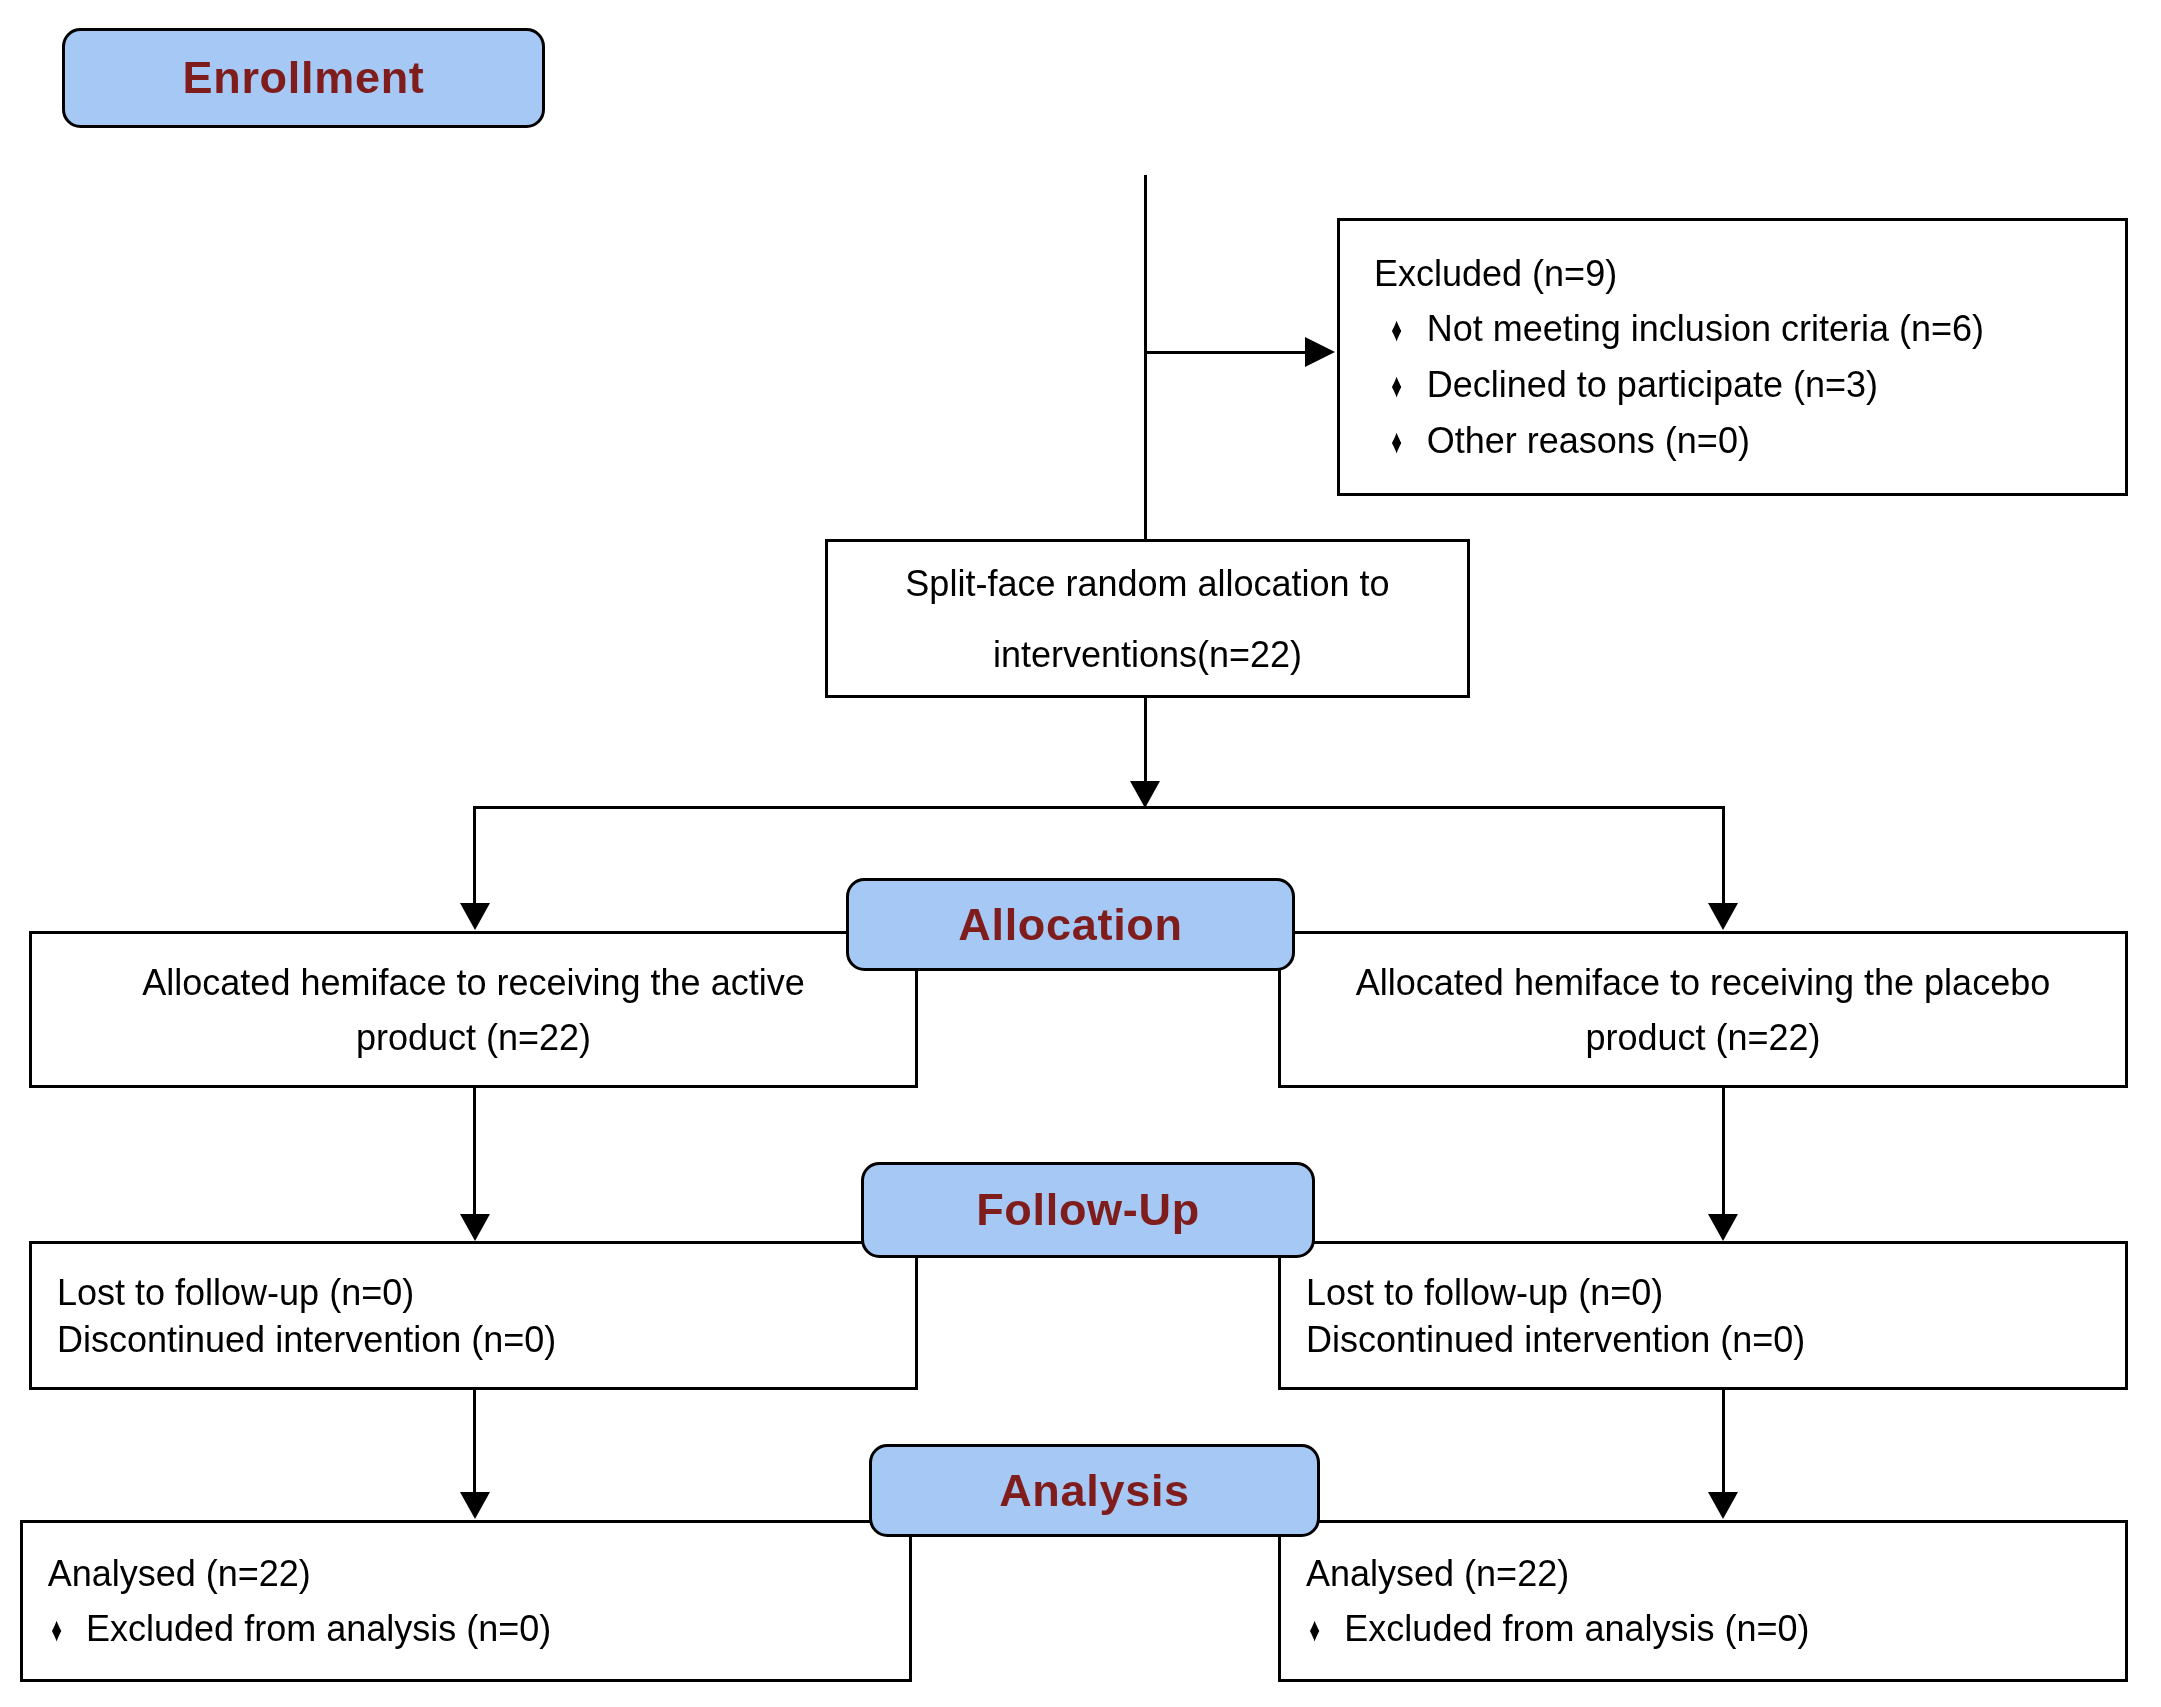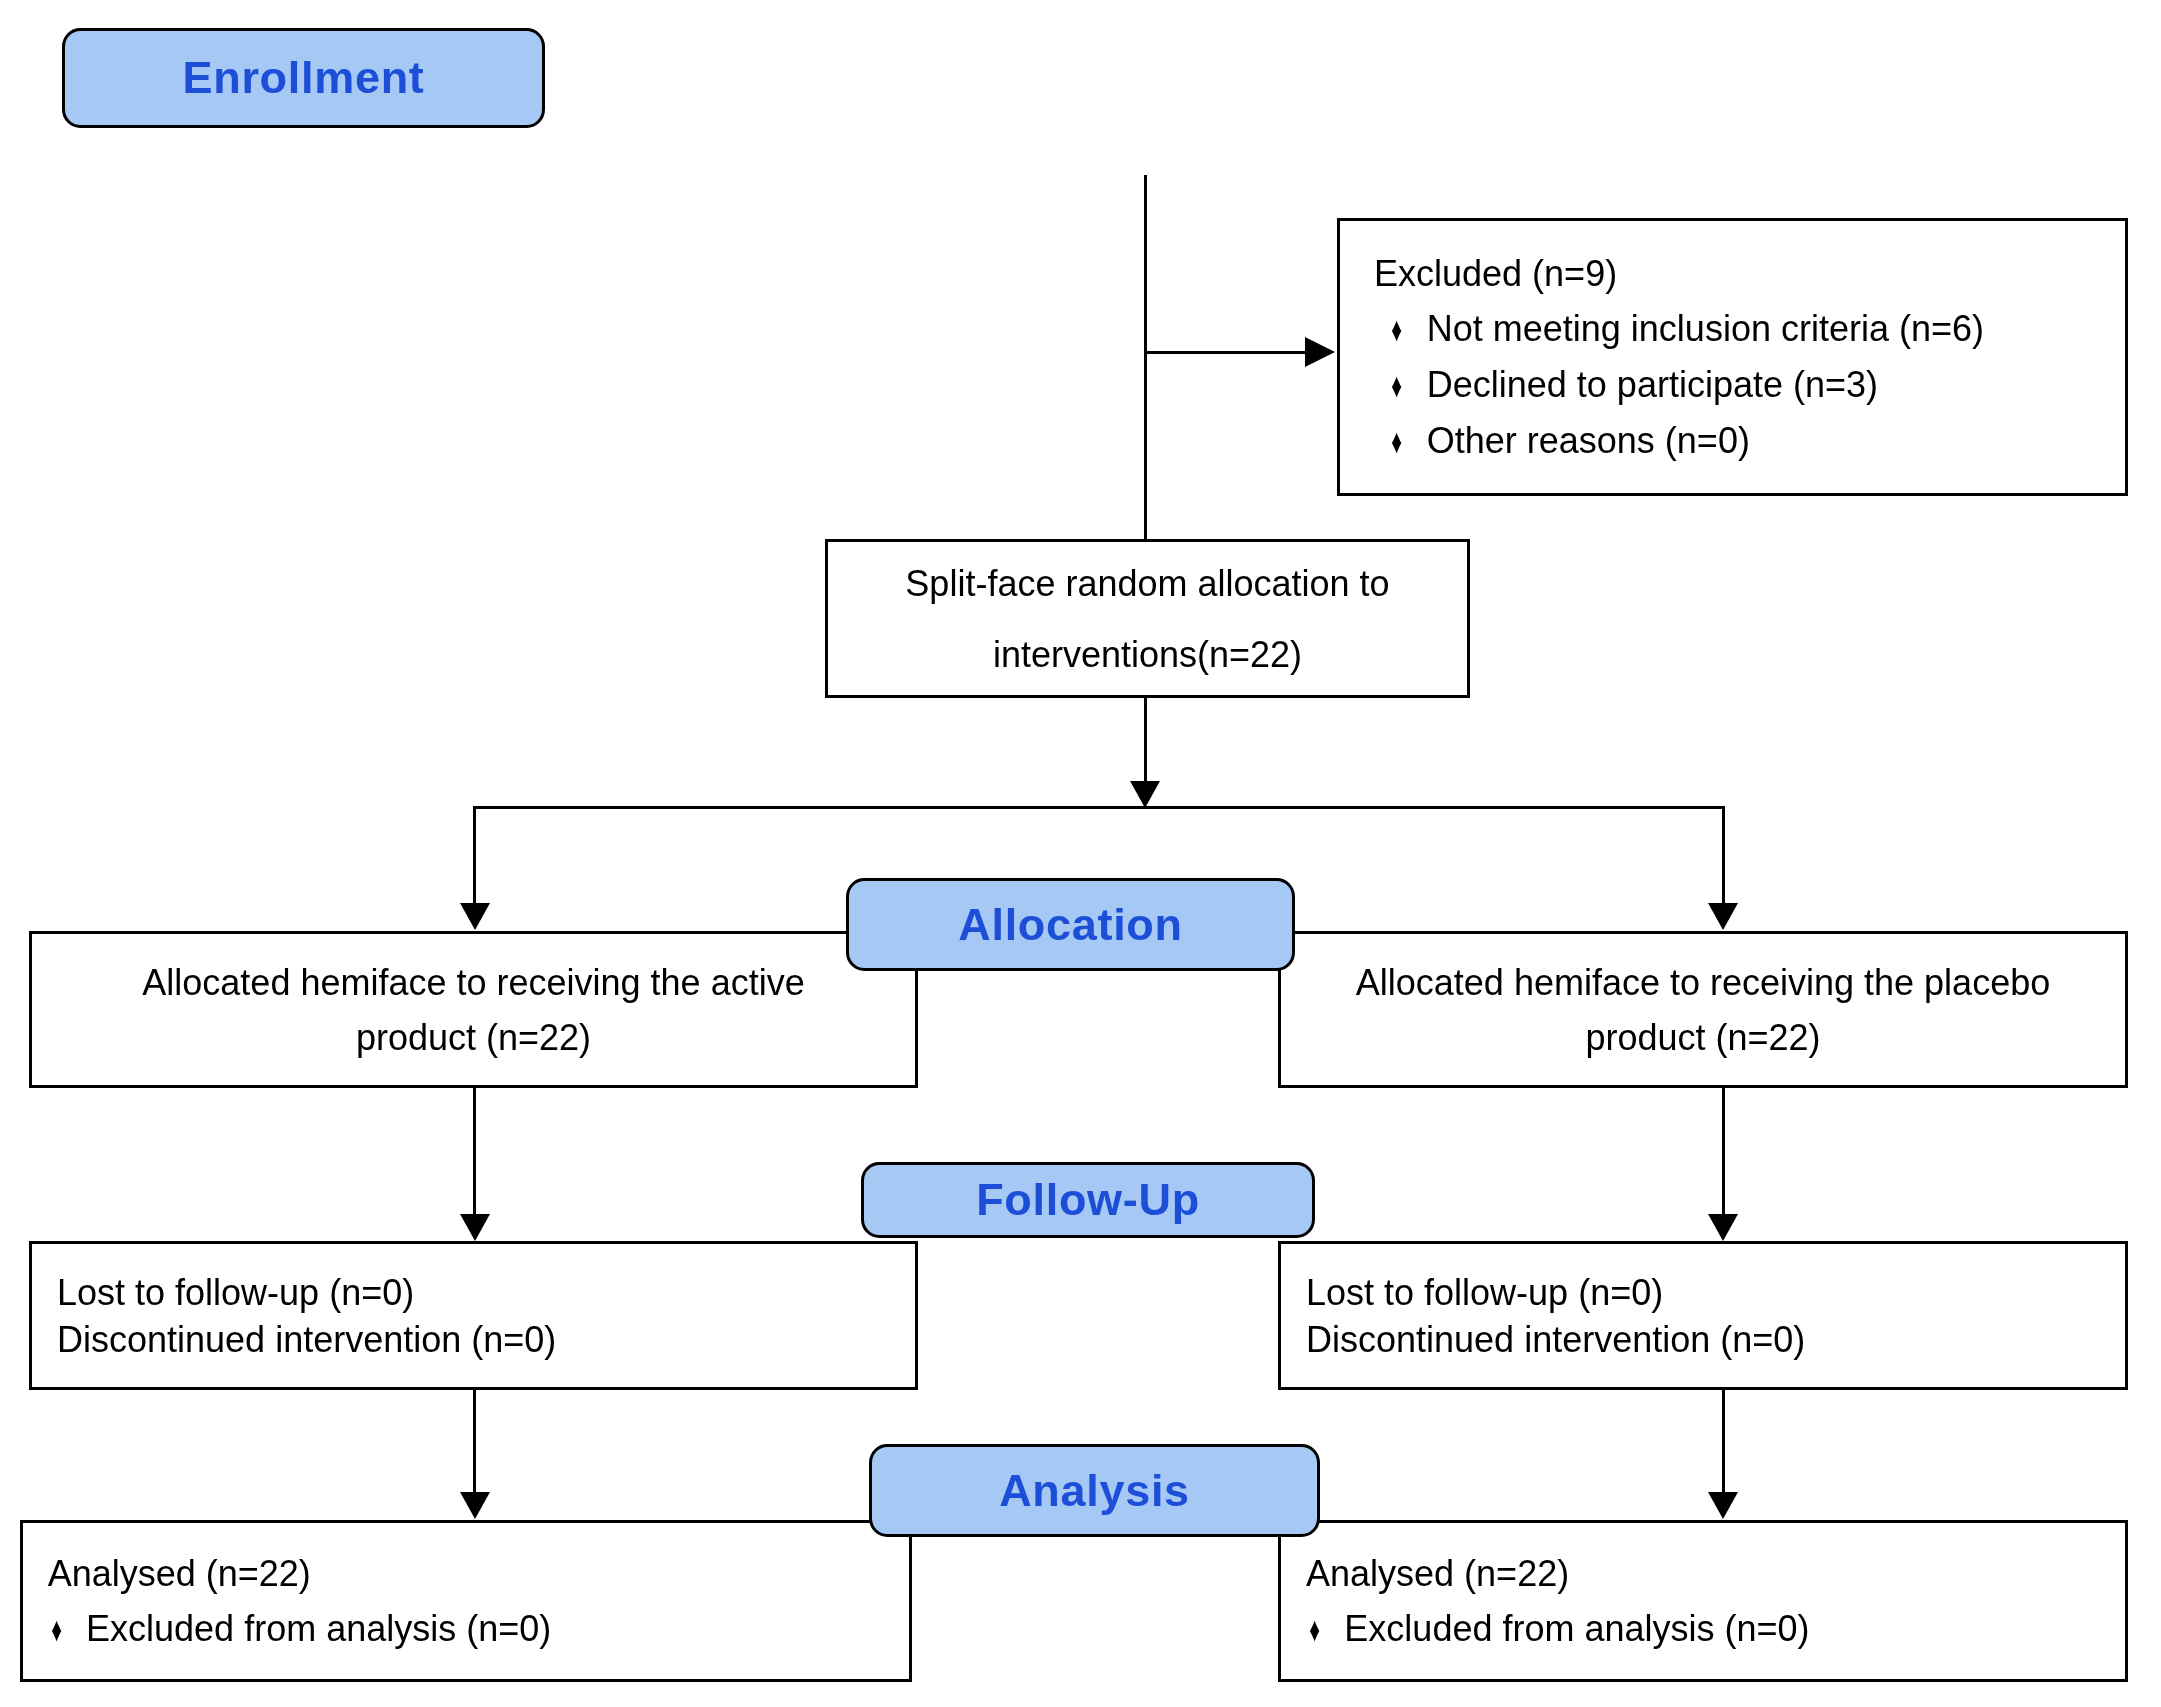--- a/index.html
+++ b/index.html
@@ -57,21 +57,21 @@
     flex: 0 0 auto;
   }
   
   .stage-badge {
     position: absolute; z-index: 6;
     background: #a6c8f4;
     border: 3.9px solid #000000;
     border-radius: 18.4px;
     box-sizing: border-box;
     display: flex; align-items: center; justify-content: center;
-    color: #1d4ed8;
+    color: #7f1d1d;
     font-weight: bold;
     font-size: 45px;
     letter-spacing: 0.7px;
   }
 </style>
 </head>
 <body>
 
 <div id="canvas">
 
@@ -162,21 +162,21 @@
   </div>
 
   <div class="stage-badge" style="left:62px; top:28px; width:483px; height:100px;">
     <span>Enrollment</span>
   </div>
 
   <div class="stage-badge" style="left:846px; top:878px; width:449px; height:93px;">
     <span>Allocation</span>
   </div>
 
-  <div class="stage-badge" style="left:861px; top:1162px; width:454px; height:76px;">
+  <div class="stage-badge" style="left:861px; top:1162px; width:454px; height:96px;">
     <span>Follow-Up</span>
   </div>
 
   <div class="stage-badge" style="left:869px; top:1444px; width:451px; height:93px;">
     <span>Analysis</span>
   </div>
 
 </div>
 
 

